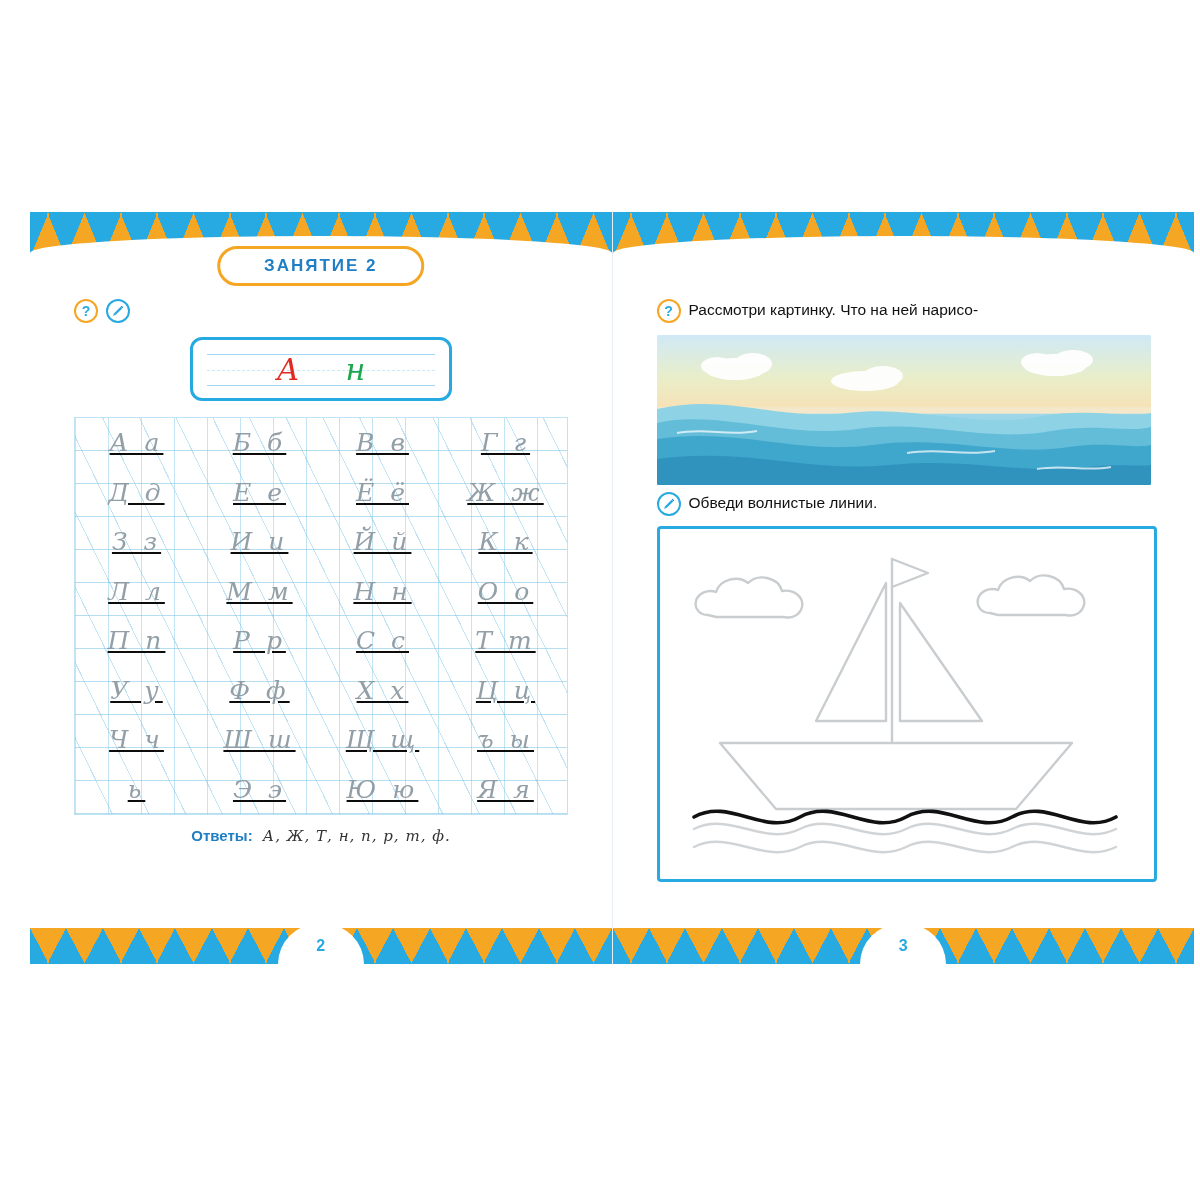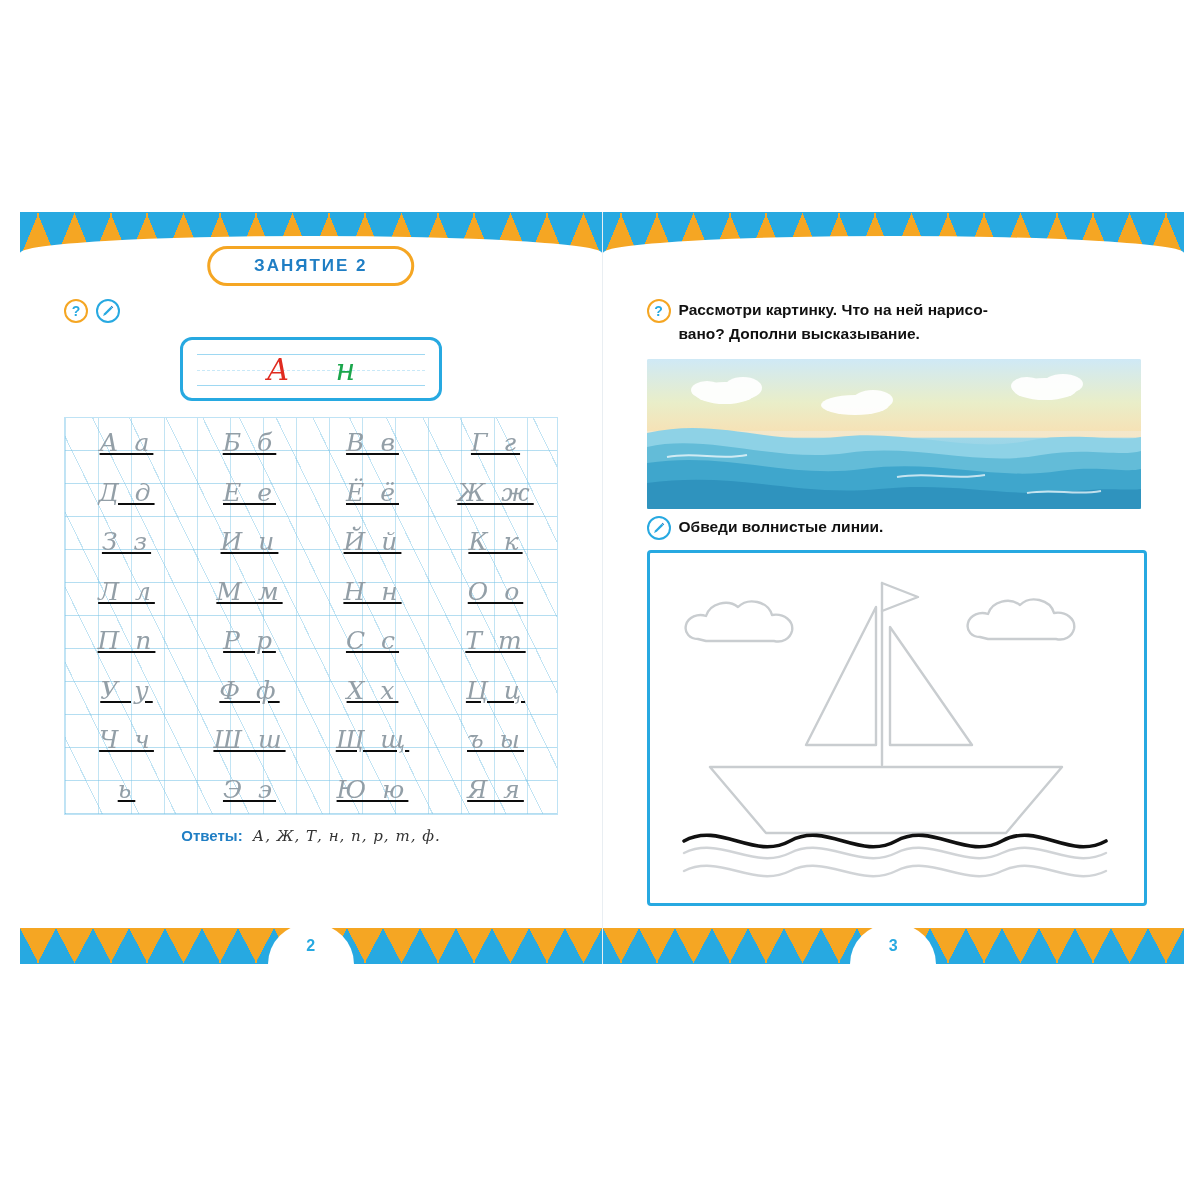--- a/index.html
+++ b/index.html
@@ -4,21 +4,21 @@
 <style>
   html,body{margin:0;padding:0;}
   body{
     width:1200px;height:1200px;
     background:#ffffff;
     font-family:"Liberation Sans", sans-serif;
     overflow:hidden;
   }
   .spread{
     position:absolute;
-    left:20px; top:212px;
+    left:30px; top:212px;
     width:1164px; height:704px;
     background:#ffffff;
     display:flex;
   }
   .page{
     position:relative;
     width:582px; height:752px;
     background:#ffffff;
     overflow:hidden;
   }
@@ -101,21 +101,21 @@
     width:24px;height:24px;border-radius:50%;
     border:2px solid #27a9e1;background:#ffffff;
     display:flex;align-items:center;justify-content:center;
     box-sizing:border-box;margin-top:1px;
   }
   .icon-pen svg{display:block;}
   .task-text{
     font-size:15.5px;line-height:1.58;color:#111;
     text-align:justify;
   }
-  .task-text.nojust{text-align:left;font-weight:bold;}
+  .task-text.nojust{text-align:center;}
 
   
   .sample-box{
     margin:14px auto 0;
     width:256px;height:58px;
     border:3px solid #27a9e1;border-radius:12px;
     background:#ffffff;position:relative;
     display:flex;align-items:center;justify-content:center;gap:46px;
   }
   .sample-rules{
@@ -330,21 +330,20 @@
       <div class="band-curve"></div>
     </div>
 
 
     <div class="content">
 
       <div class="task">
         <div class="icon-circle">?</div>
         <div class="task-text nojust">
           <div>Рассмотри картинку. Что на ней нарисо-</div>
-          <div>вано? Дополни высказывание.</div>
         </div>
       </div>
 
       <div class="sea">
         <svg width="494" height="150" viewBox="0 0 494 150" aria-hidden="true">
           <defs>
             <linearGradient id="sky" x1="0" y1="0" x2="0" y2="1">
               <stop offset="0%" stop-color="#cfe9f6"></stop>
               <stop offset="60%" stop-color="#e9eec9"></stop>
               <stop offset="100%" stop-color="#f6e2b6"></stop>

